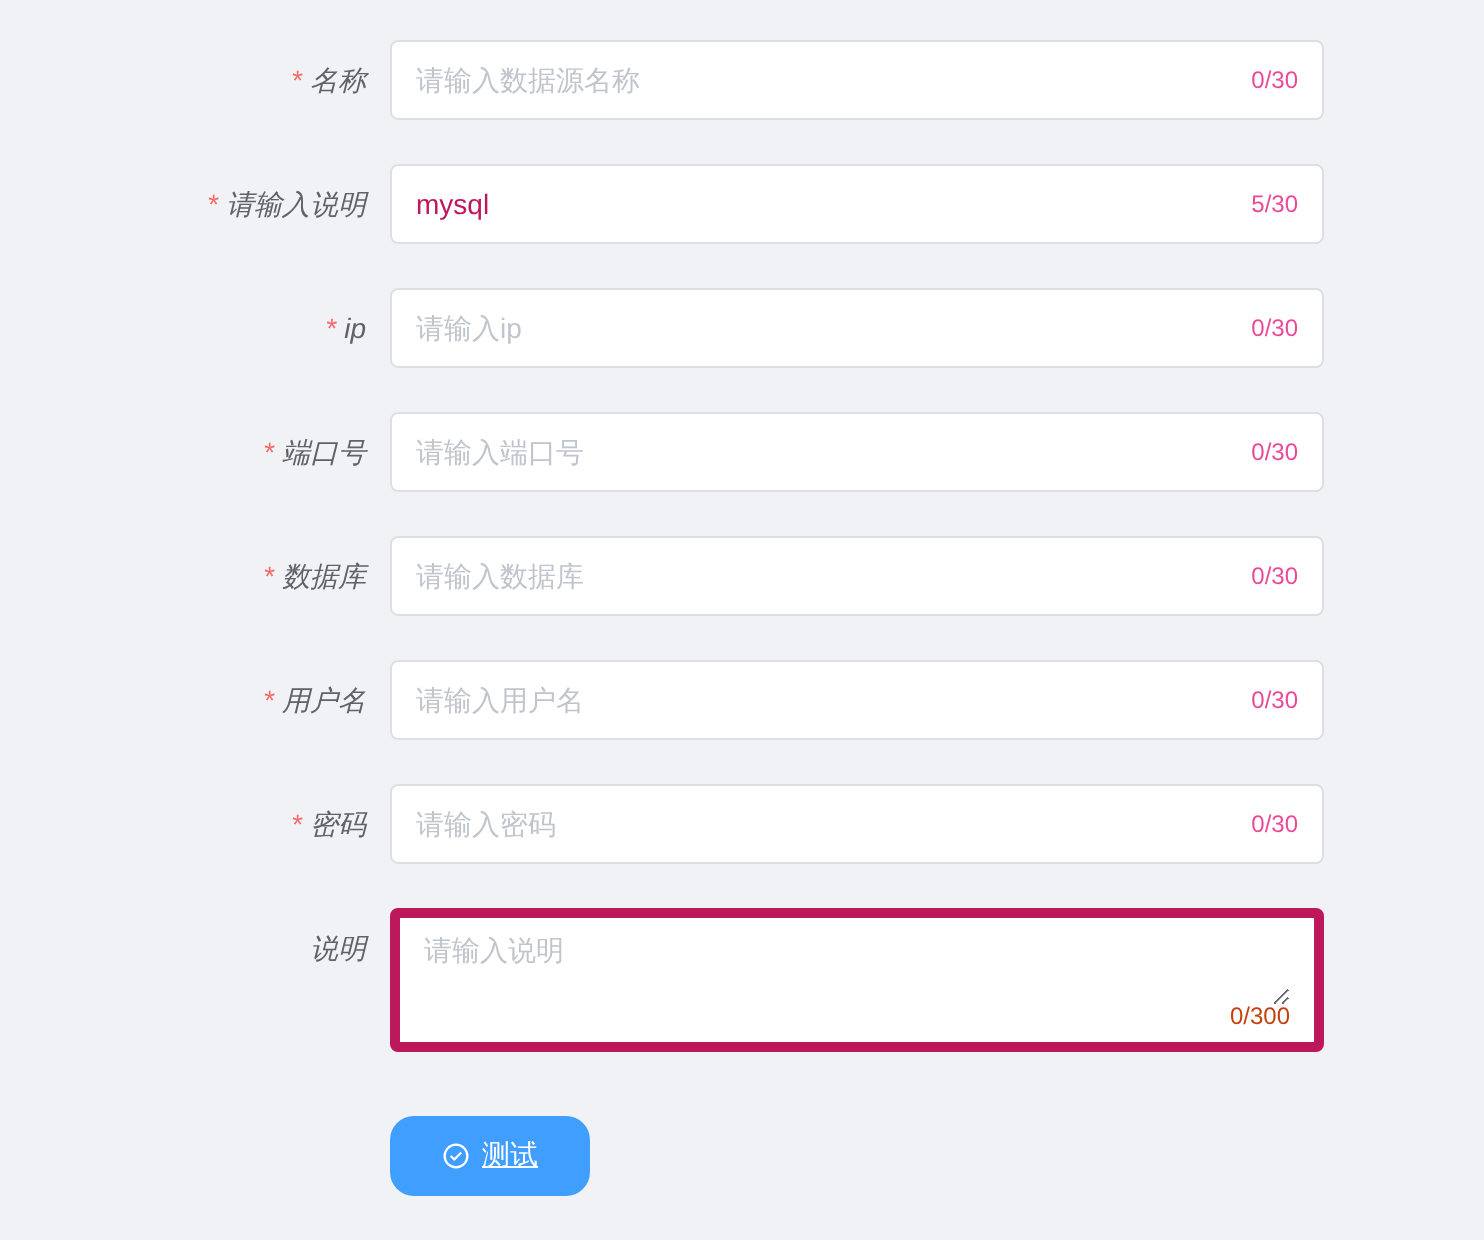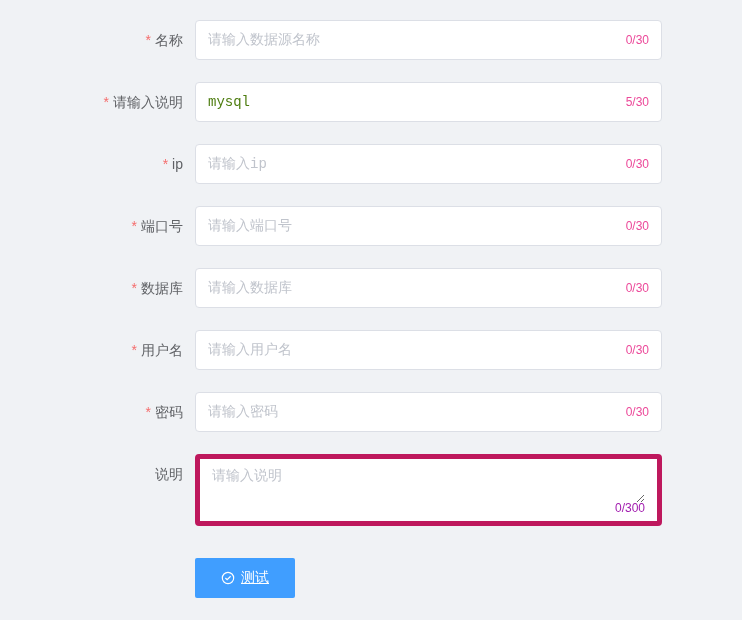--- a/index.html
+++ b/index.html
@@ -22,20 +22,21 @@
       align-items: flex-start;
       margin-bottom: 22px;
     }
     .form-label {
       width: 195px;
       text-align: right;
       padding-right: 12px;
       line-height: 40px;
       color: #606266;
       font-size: 14px;
+      font-style: italic;
     }
     .required-mark {
       color: #f56c6c;
       margin-right: 4px;
     }
     .form-control {
       flex: 1;
       position: relative;
     }
     .input-wrapper {
@@ -46,24 +47,23 @@
       border: 1px solid #dcdfe6;
       border-radius: 4px;
       height: 40px;
       padding: 0 12px;
     }
     .input-field {
       flex: 1;
       border: none;
       outline: none;
       font-size: 14px;
-      color: #4d7c0f;
+      color: #be185d;
       background: transparent;
       height: 100%;
-      font-family: Liberation Mono, monospace;
     }
     .input-field::placeholder {
       color: #c0c4cc;
     }
     .char-count {
       color: #ec4899;
       font-size: 12px;
       padding-left: 8px;
       white-space: nowrap;
     }
@@ -85,37 +85,37 @@
       font-family: inherit;
       height: 36px;
     }
     .textarea-field::placeholder {
       color: #c0c4cc;
     }
     .textarea-count {
       position: absolute;
       right: 12px;
       bottom: 6px;
-      color: #a21caf;
+      color: #c2410c;
       font-size: 12px;
     }
     .button-row {
       display: flex;
       padding-left: 195px;
       padding-top: 10px;
       gap: 16px;
     }
     .btn {
       display: inline-flex;
       align-items: center;
       justify-content: center;
       background: #409eff;
       color: #ffffff;
       border: none;
-      border-radius: 2px;
+      border-radius: 12px;
       padding: 0 20px;
       height: 40px;
       font-size: 14px;
       cursor: pointer;
       gap: 6px;
       min-width: 100px;
       text-decoration: underline;
     }
     .check-icon {
       width: 14px;

